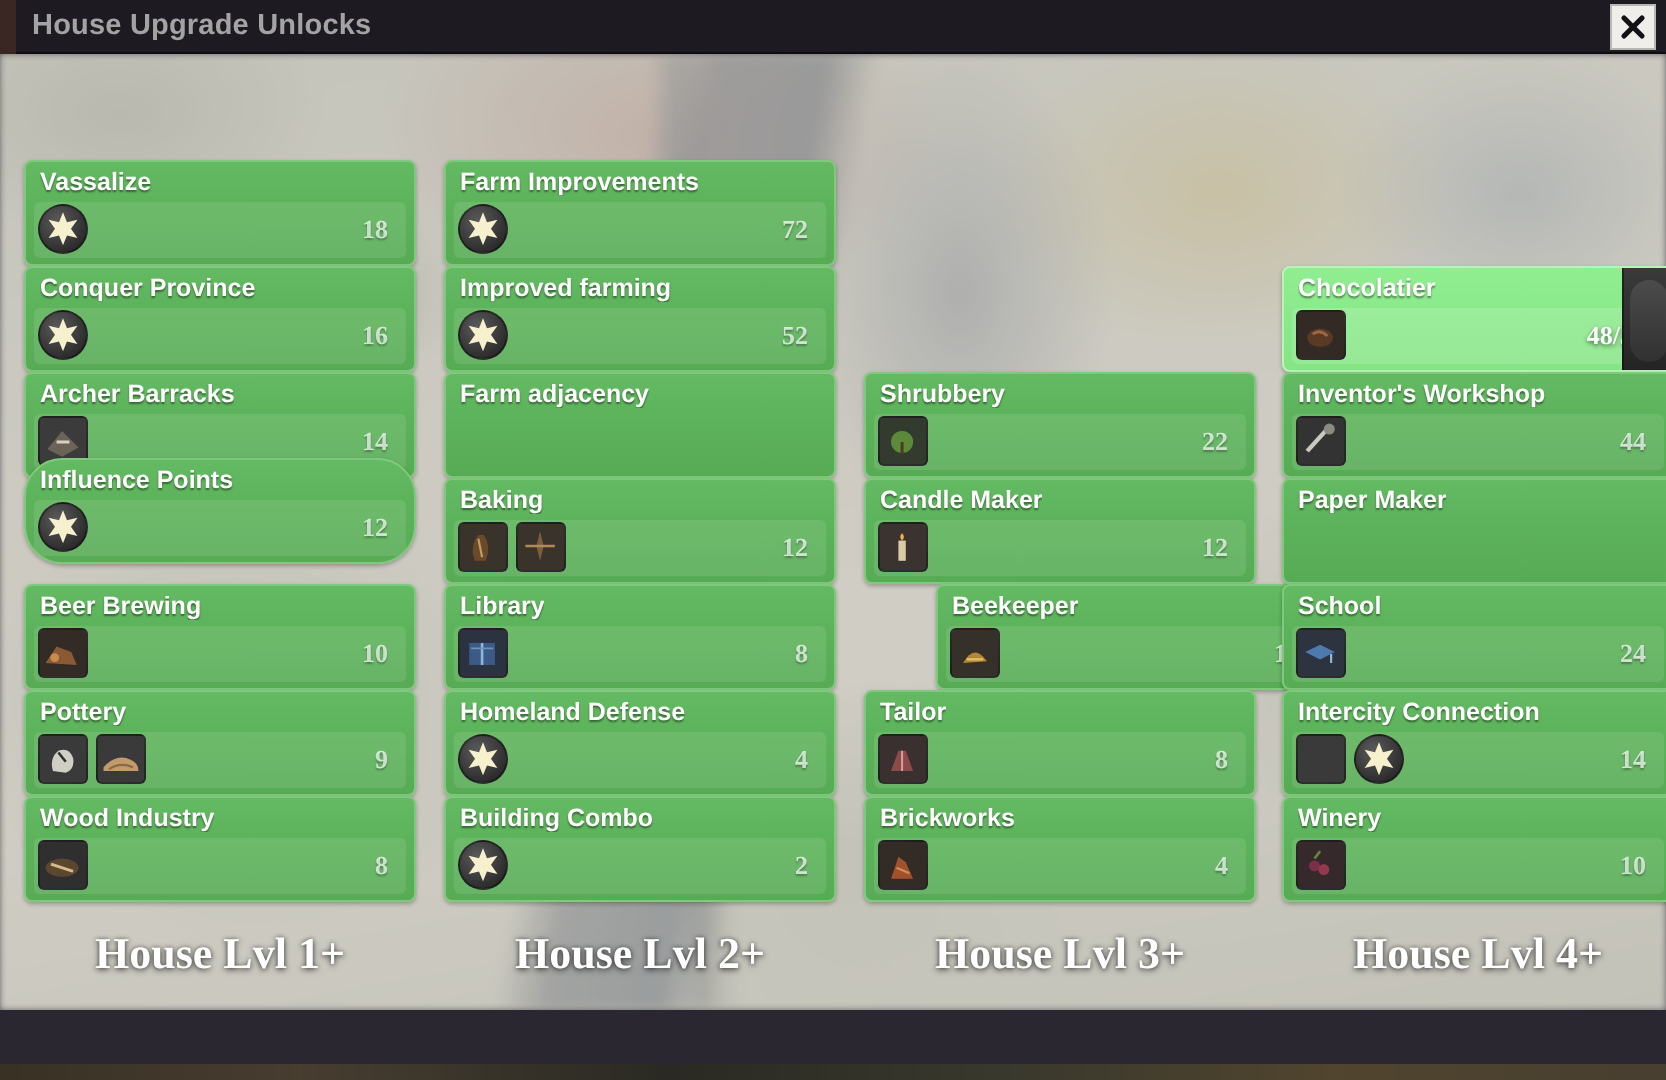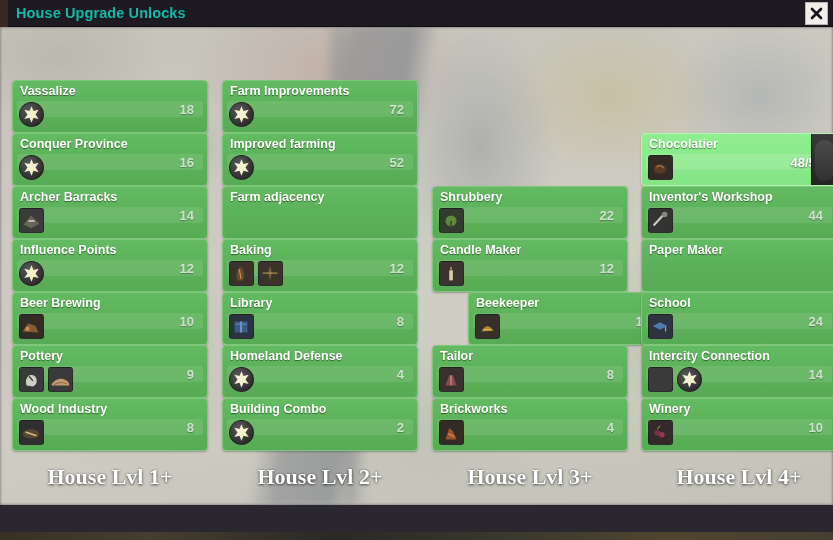--- a/index.html
+++ b/index.html
@@ -21,21 +21,21 @@
   #titlebar{
     position:absolute; left:0; top:0; width:833px; height:27px;
     background:#1d1a22;
     border-bottom:1px solid #0e0c11;
     display:flex; align-items:center;
   }
   #titlebar .edge-l{
     width:8px; height:27px; background:#3a2723; flex:none;
   }
   #title-text{
-    color:#14b8a6; font-size:14.5px; font-weight:bold;
+    color:#a3a3a3; font-size:14.5px; font-weight:bold;
     letter-spacing:.1px; margin-left:8px; white-space:nowrap;
   }
   #close-x{
     position:absolute; right:5px; top:2px; width:23px; height:23px;
     background:#efeeea; border:1px solid #b9b7b1;
     display:flex; align-items:center; justify-content:center;
     cursor:pointer;
   }
   #close-x svg{ display:block; }
 
@@ -99,23 +99,24 @@
     border-color:#b6f5b6;
   }
   .card-title{
     position:absolute; left:7px; top:3px;
     color:#ffffff; font-size:12.5px; font-weight:bold;
     text-shadow:0 1px 1px rgba(0,0,0,.45);
     white-space:nowrap; overflow:hidden;
     max-width:182px;
   }
   .card-row{
-    position:absolute; left:4px; top:20px; right:4px; height:16px;
+    position:absolute; left:4px; top:20px; right:4px; height:28px;
     background:rgba(255,255,255,.10);
     border-radius:3px;
+    font-family:Liberation Serif, serif;
   }
   .card.hl .card-row{ background:rgba(255,255,255,.14); }
   .icons{
     position:absolute; left:2px; top:1px;
     display:flex; gap:4px; align-items:center;
   }
   .ico{
     width:25px; height:25px; flex:none;
     border-radius:3px;
     background:linear-gradient(160deg,#4a4a4a,#2e2e2e);
@@ -221,21 +222,21 @@
                   <svg width="25" height="25" viewBox="0 0 25 25">
                     <rect width="25" height="25" fill="#3b3b3b"></rect>
                     <path d="M4 17 L12 7 L21 16 L12 21 Z" fill="#6b6258"></path>
                     <path d="M9 13 L16 13" stroke="#d9d2c2" stroke-width="1.6"></path>
                   </svg>
                 </span>
               </span>
               <span class="card-count">14</span>
             </div>
           </div>
-          <div class="card" style="top: 212px;">
+          <div class="card" style="top: 202px; border-radius: 19px;">
             <div class="card-title">Influence Points</div>
             <div class="card-row">
               <span class="icons">
                 <span class="ico round">
                   <svg width="19" height="19" viewBox="0 0 20 20">
                     <path d="M10 1.2 L12.1 6.4 L17.6 5.1 L14.2 9.9 L17.6 14.7 L12.1 13.4 L10 18.6 L7.9 13.4 L2.4 14.7 L5.8 9.9 L2.4 5.1 L7.9 6.4 Z" fill="#f7f0cf"></path>
                   </svg>
                 </span>
               </span>
               <span class="card-count">12</span>

